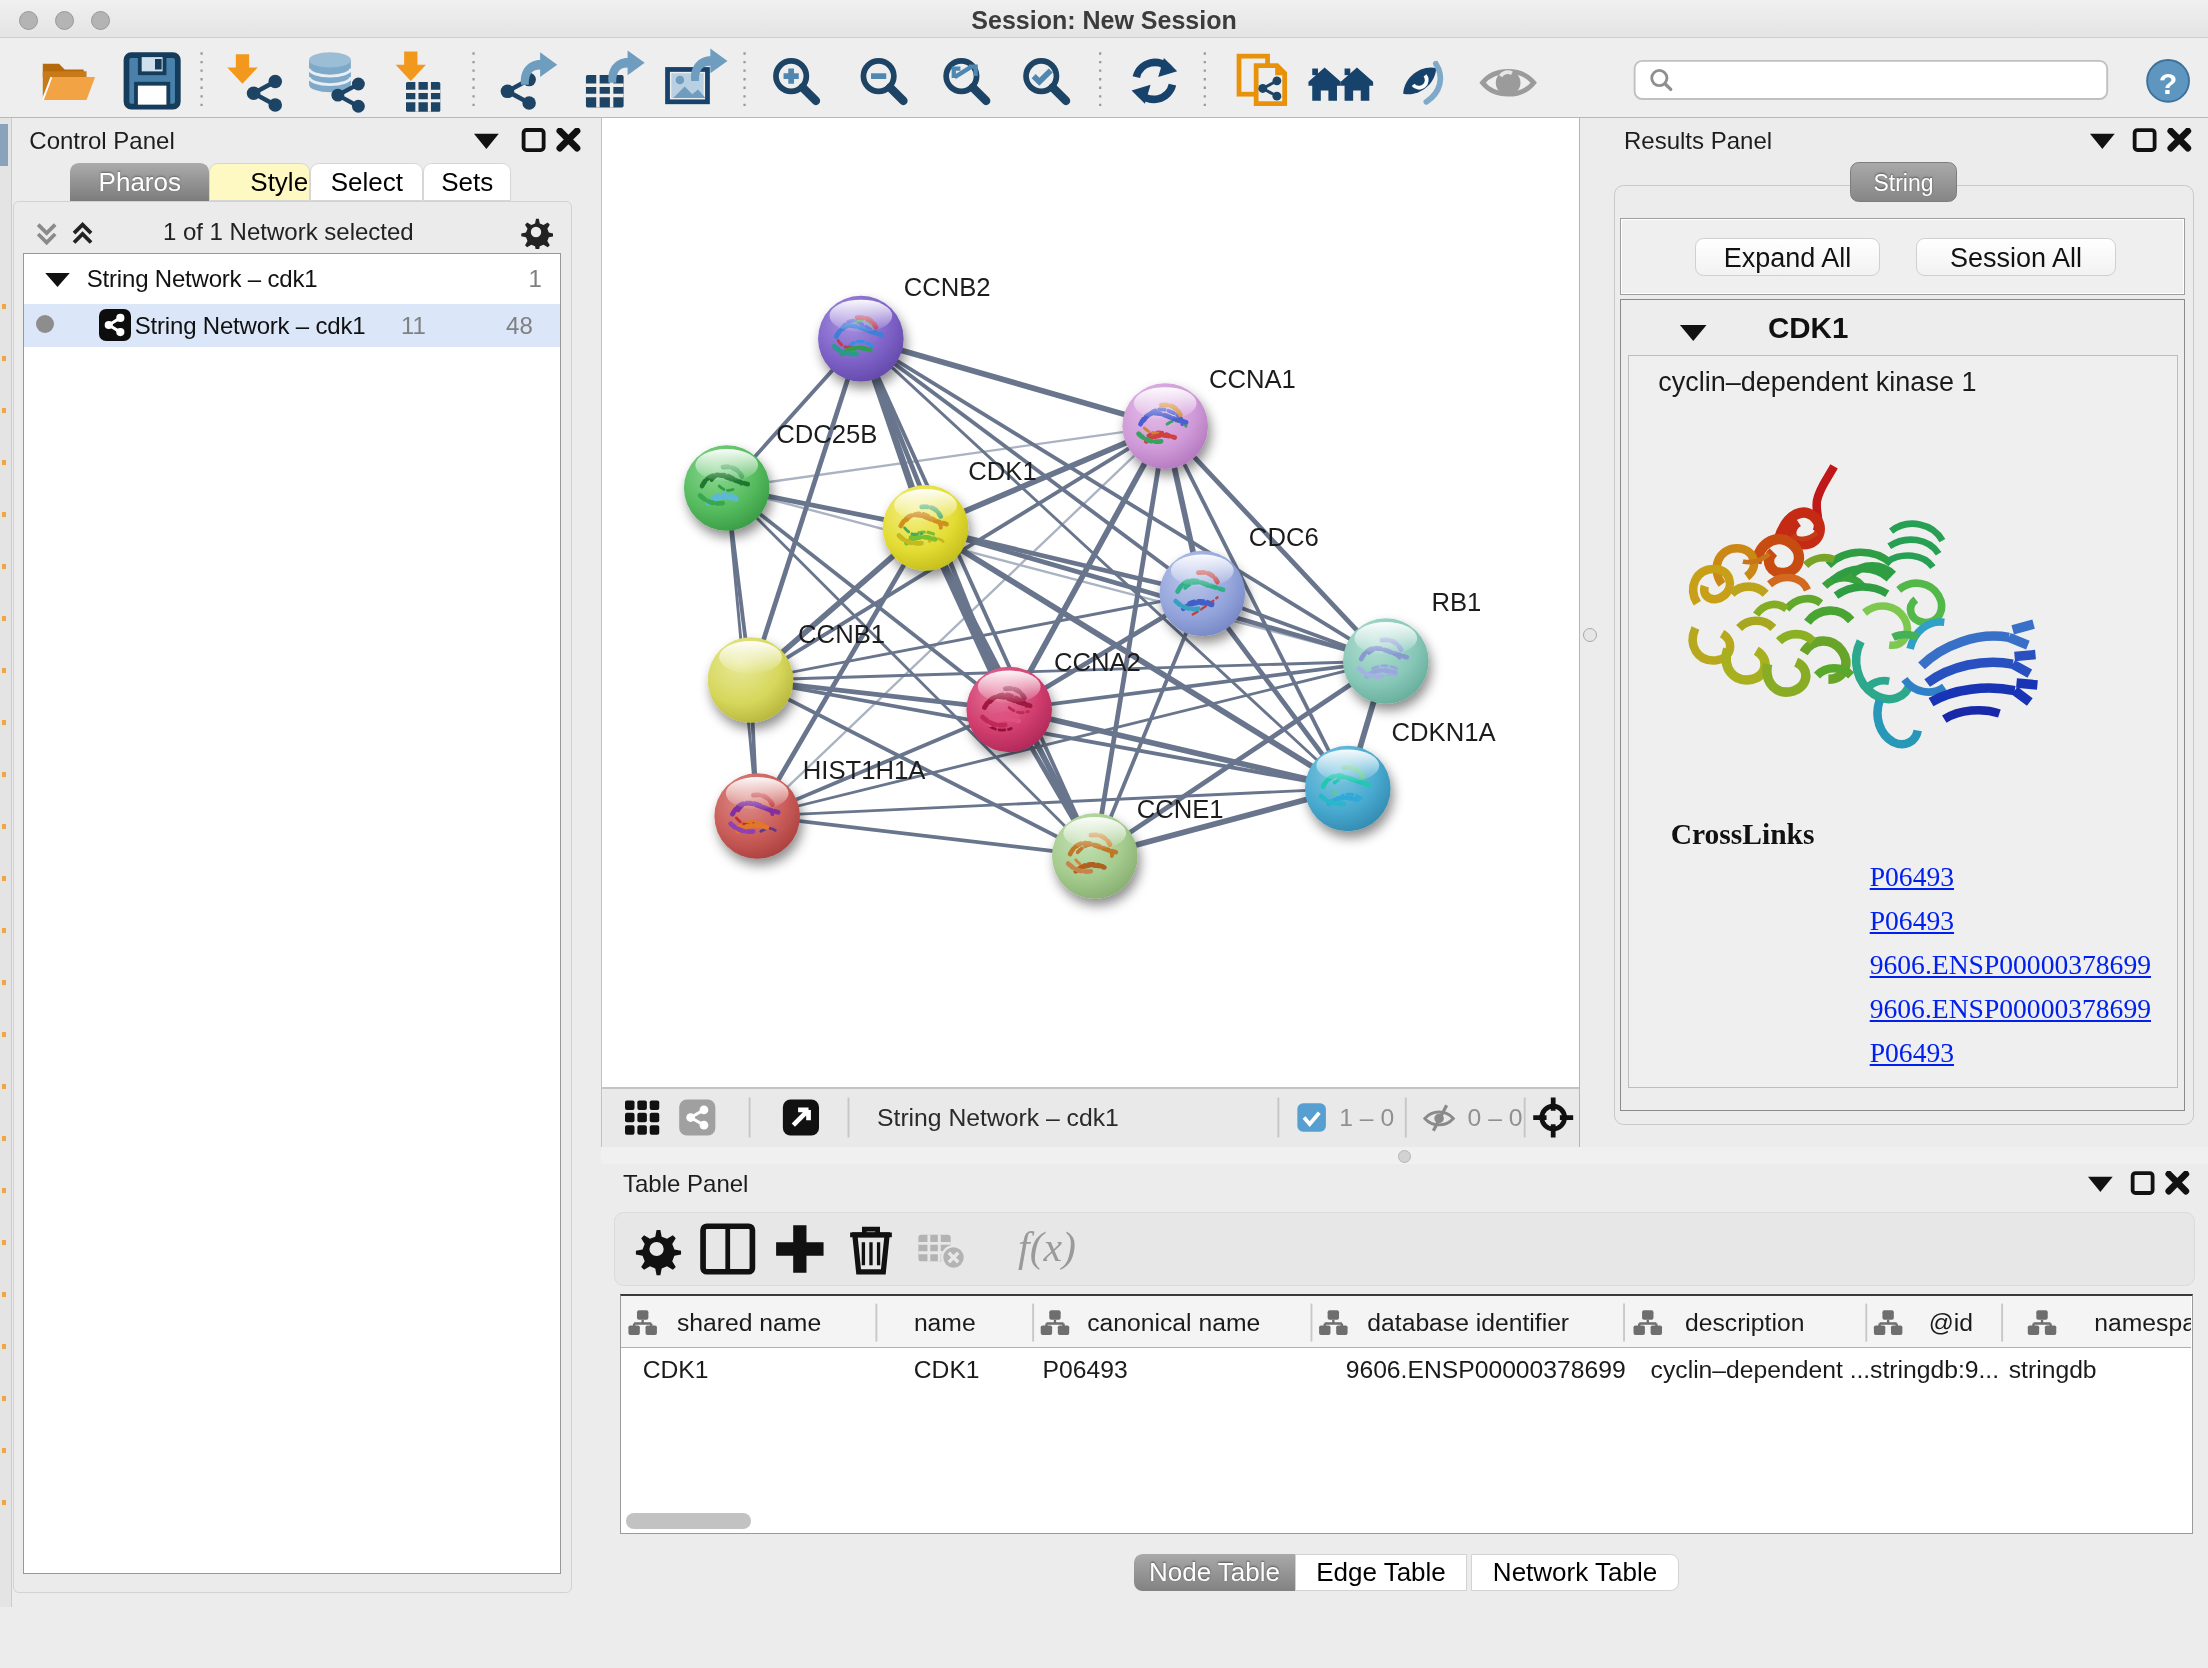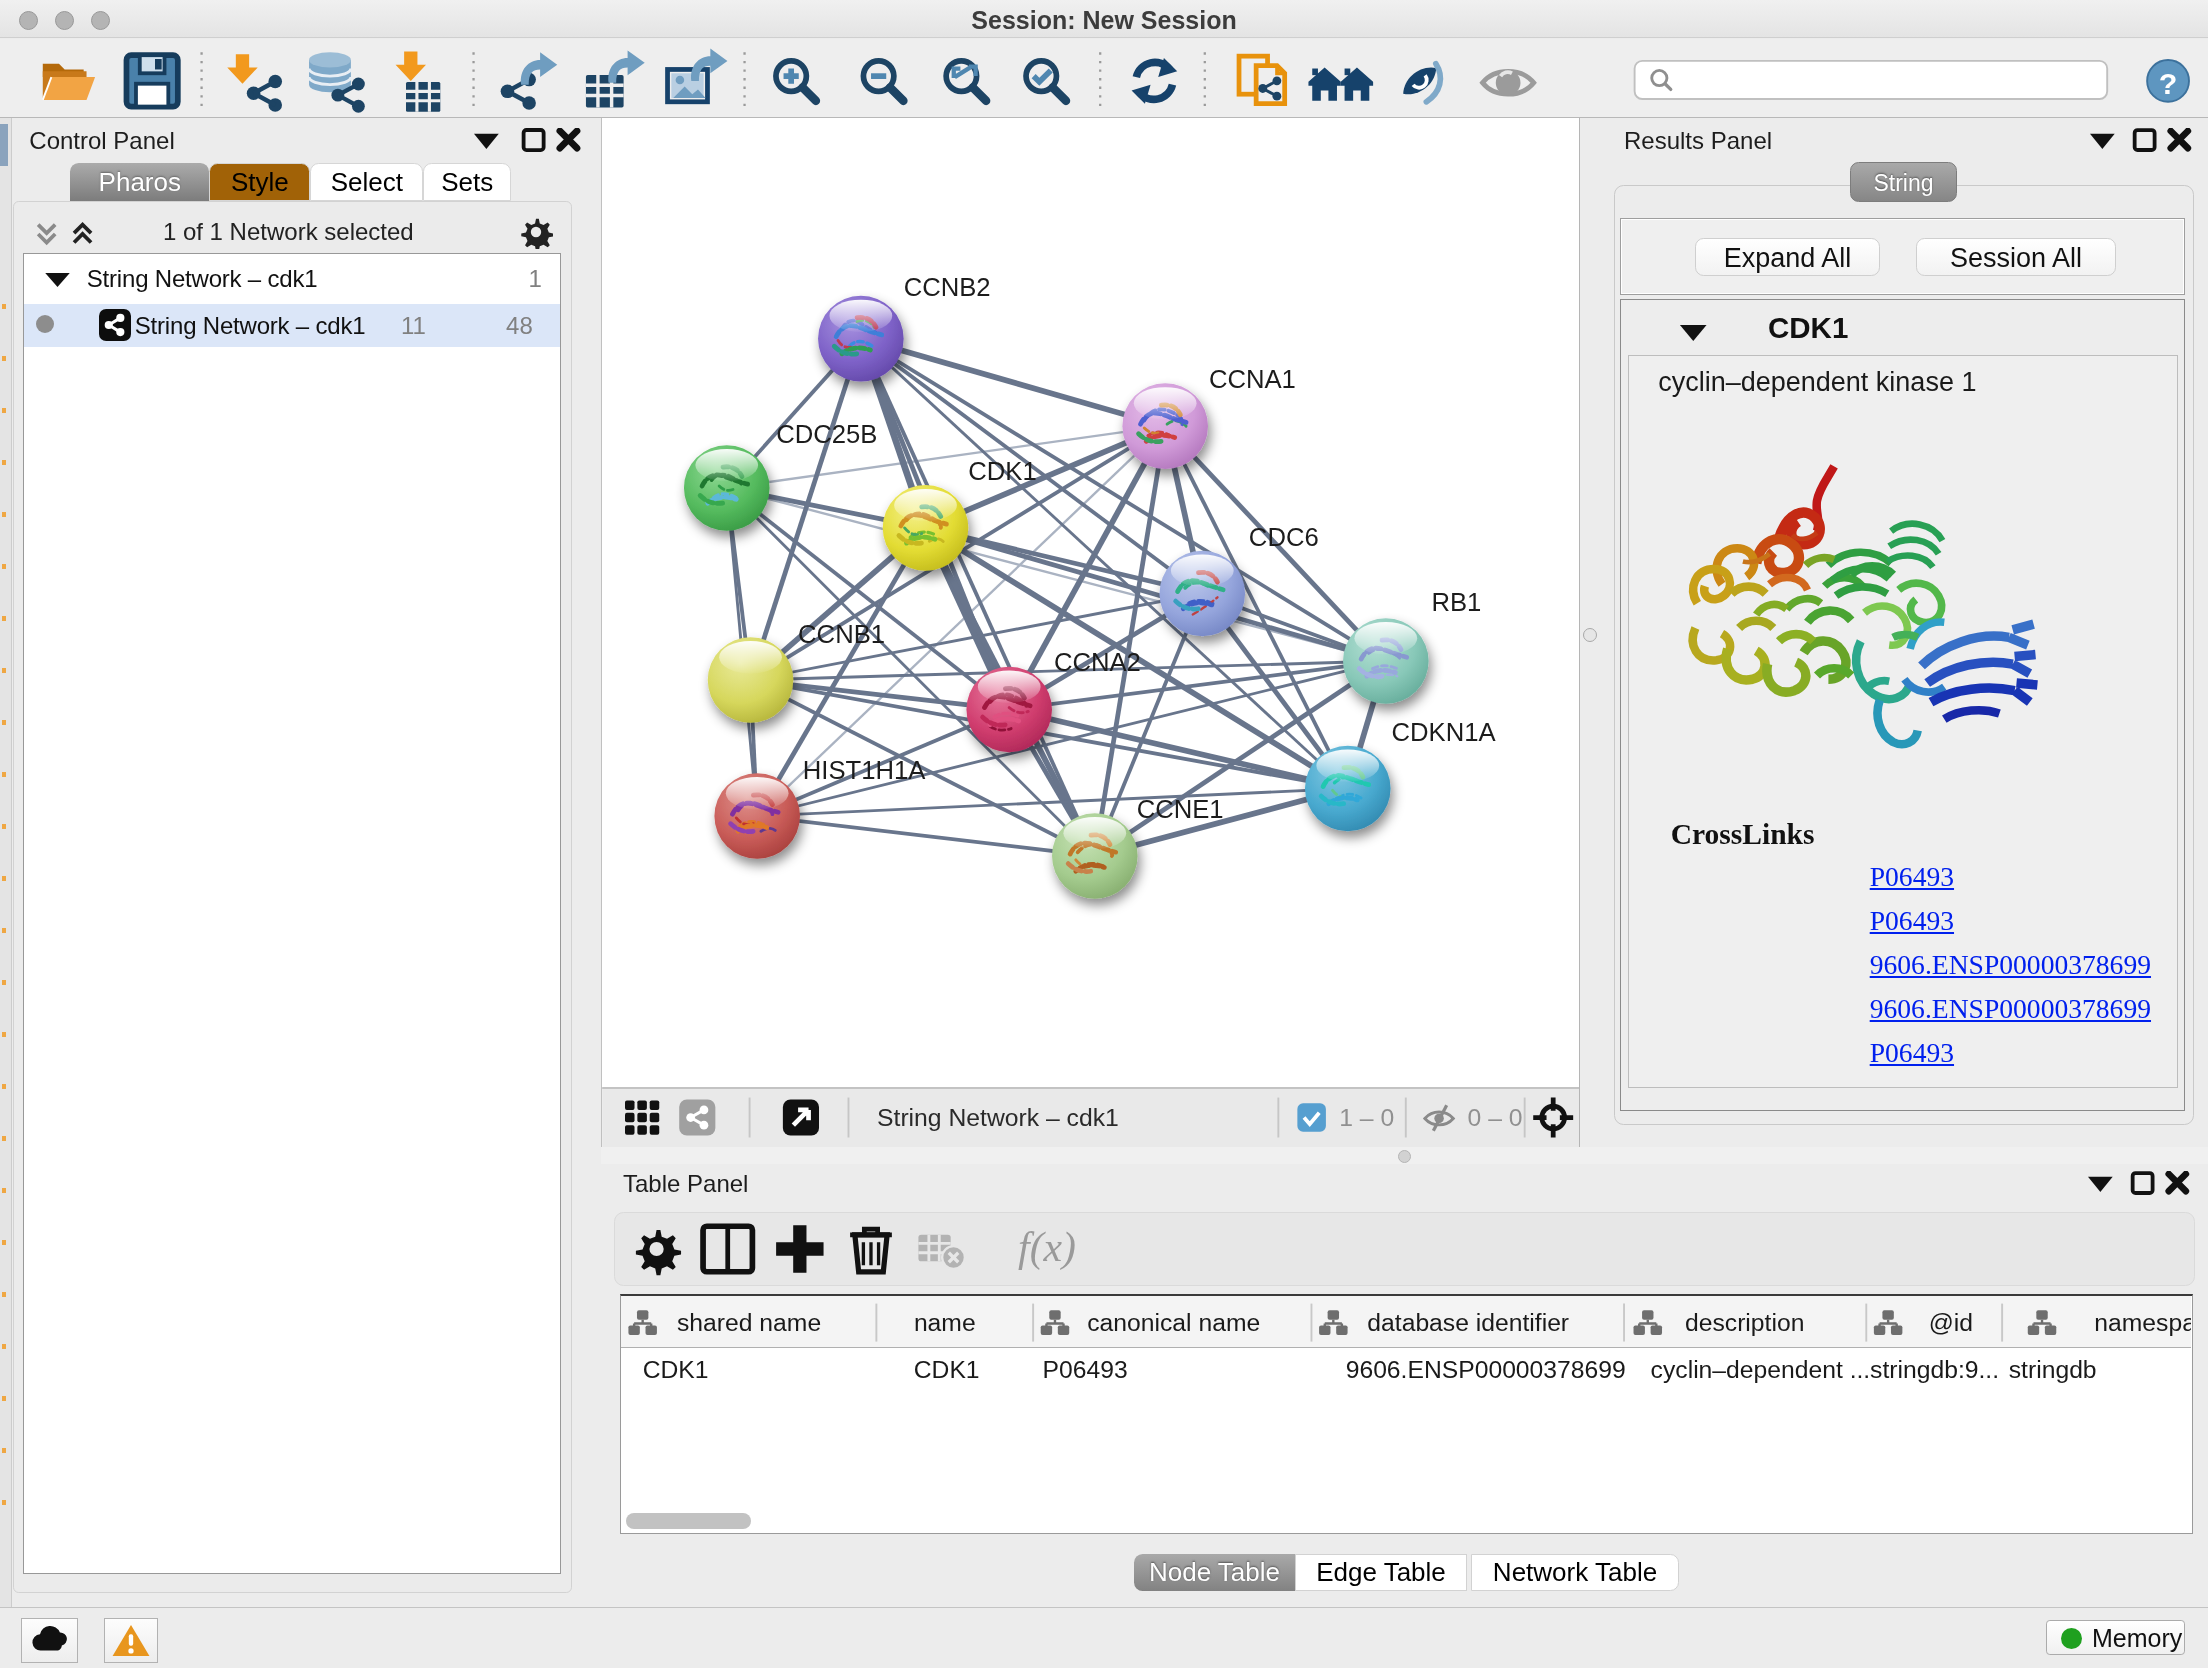--- a/index.html
+++ b/index.html
@@ -177,21 +177,21 @@
 
 <div id="cpanel" class="abs" style="left:13.3px;top:118px;width:588px;height:1489px;background:#ececec;">
   <div class="abs ptitle" style="left:16px;top:8.6px;">Control Panel</div>
   <svg class="abs" style="left:461px;top:9.5px;" width="124" height="25" viewBox="0 0 130 26">
     <path d="M0,6 L26,6 L13,22 Z" fill="#111"></path>
     <rect x="52" y="2" width="21" height="21" rx="3" fill="none" stroke="#111" stroke-width="4"></rect>
     <path d="M90,3 L108,21 M108,3 L90,21" stroke="#111" stroke-width="7" stroke-linecap="round"></path>
   </svg>
 
   <div class="abs" style="left:57px;top:45px;width:139px;height:38px;background:linear-gradient(#ababab,#7c7c7c);border-radius:8.6px 8.6px 0 0;color:#fff;text-align:center;font-size:26px;line-height:38px;text-shadow:0 -1px 1.9px #666;">Pharos</div>
-  <div class="abs" style="left:196px;top:45px;width:101px;height:38px;background:#a16207;border:1px solid #d6d6d6;border-radius:8.6px 8.6px 0 0;text-align:center;font-size:26px;line-height:36px;">Style</div>
+  <div class="abs" style="left:196px;top:45px;width:101px;height:38px;background:#fef9c3;border:1px solid #d6d6d6;border-radius:8.6px 8.6px 0 0;text-align:left;font-size:26px;line-height:36px;padding-left:40px;">Style</div>
   <div class="abs" style="left:297px;top:45px;width:113px;height:38px;background:#fff;border:1px solid #d6d6d6;border-radius:8.6px 8.6px 0 0;text-align:center;font-size:26px;line-height:36px;">Select</div>
   <div class="abs" style="left:410px;top:45px;width:88px;height:38px;background:#fff;border:1px solid #d6d6d6;border-radius:8.6px 8.6px 0 0;text-align:center;font-size:26px;line-height:36px;">Sets</div>
 
   <div class="abs" style="left:0px;top:83px;width:559px;height:1392px;background:#ebebeb;border:1px solid #d2d2d2;border-radius:5.7px;"></div>
 
   <svg class="abs" style="left:23px;top:99px;" width="61" height="34" viewBox="0 0 64 36">
     <g fill="none" stroke="#8a8a8a" stroke-width="4">
           <path d="M2,8 l9,9 9,-9 M2,18 l9,9 9,-9"></path>
         </g>
     <g fill="none" stroke="#222" stroke-width="4">
@@ -697,33 +697,15 @@
       </g>
     </svg>
     <div class="abs" style="left:4.8px;top:217px;width:125px;height:16px;background:#c2c2c2;border-radius:8.6px;"></div>
   </div>
 
   <div class="abs" style="left:556px;top:390px;width:161px;height:37px;background:linear-gradient(#a9a9a9,#828282);border-radius:8.6px 0 0 8.6px;color:#fff;text-align:center;font-size:26px;line-height:37px;text-shadow:0 -1px 1.9px #555;">Node Table</div>
   <div class="abs" style="left:717px;top:390px;width:172px;height:37px;background:#fff;border:1px solid #d2d2d2;text-align:center;font-size:26px;line-height:35px;">Edge Table</div>
   <div class="abs" style="left:893px;top:390px;width:208px;height:37px;background:#fff;border:1px solid #d2d2d2;border-radius:0 8.6px 8.6px 0;text-align:center;font-size:26px;line-height:35px;">Network Table</div>
 </div>
 
-<div id="bottombar" class="abs" style="left:0;top:1607px;width:2208px;height:61px;background:#ececec;border-top:1px solid #c4c4c4;">
-  <div class="abs" style="left:21px;top:9.5px;width:57px;height:45px;background:linear-gradient(#fdfdfd,#ededed);border:1px solid #b2b2b2;">
-    <svg width="55" height="43" viewBox="0 0 58 45">
-          <path fill="#111" d="M20,33 a8.5,8.5 0 0 1 -1,-17 a11,11 0 0 1 21,-2 a7,7 0 0 1 2,13.8 a6,6 0 0 1 -4,5.2 z"></path>
-        </svg>
-  </div>
-  <div class="abs" style="left:104px;top:9.5px;width:54px;height:45px;background:linear-gradient(#fdfdfd,#ededed);border:1px solid #b2b2b2;">
-    <svg width="52" height="43" viewBox="0 0 55 45">
-      <path d="M27.5,6 L47,39 L8,39 Z" fill="#e8961e"></path>
-      <rect x="25.2" y="16" width="4.6" height="12" rx="2" fill="#fff"></rect>
-          <circle cx="27.5" cy="33.5" r="2.8" fill="#fff"></circle>
-    </svg>
-  </div>
-  <div class="abs" style="left:2046px;top:12.4px;width:139px;height:35px;background:linear-gradient(#ffffff,#f0f0f0);border:1px solid #ababab;border-radius:3.8px;">
-    <div class="abs" style="left:14.3px;top:6.7px;width:21px;height:21px;border-radius:50%;background:#1fa01f;"></div>
-    <div class="abs" style="left:45px;top:2.9px;font-size:25px;color:#111;">Memory</div>
-  </div>
+
 </div>
 
-</div>
-
 
 </body></html>

